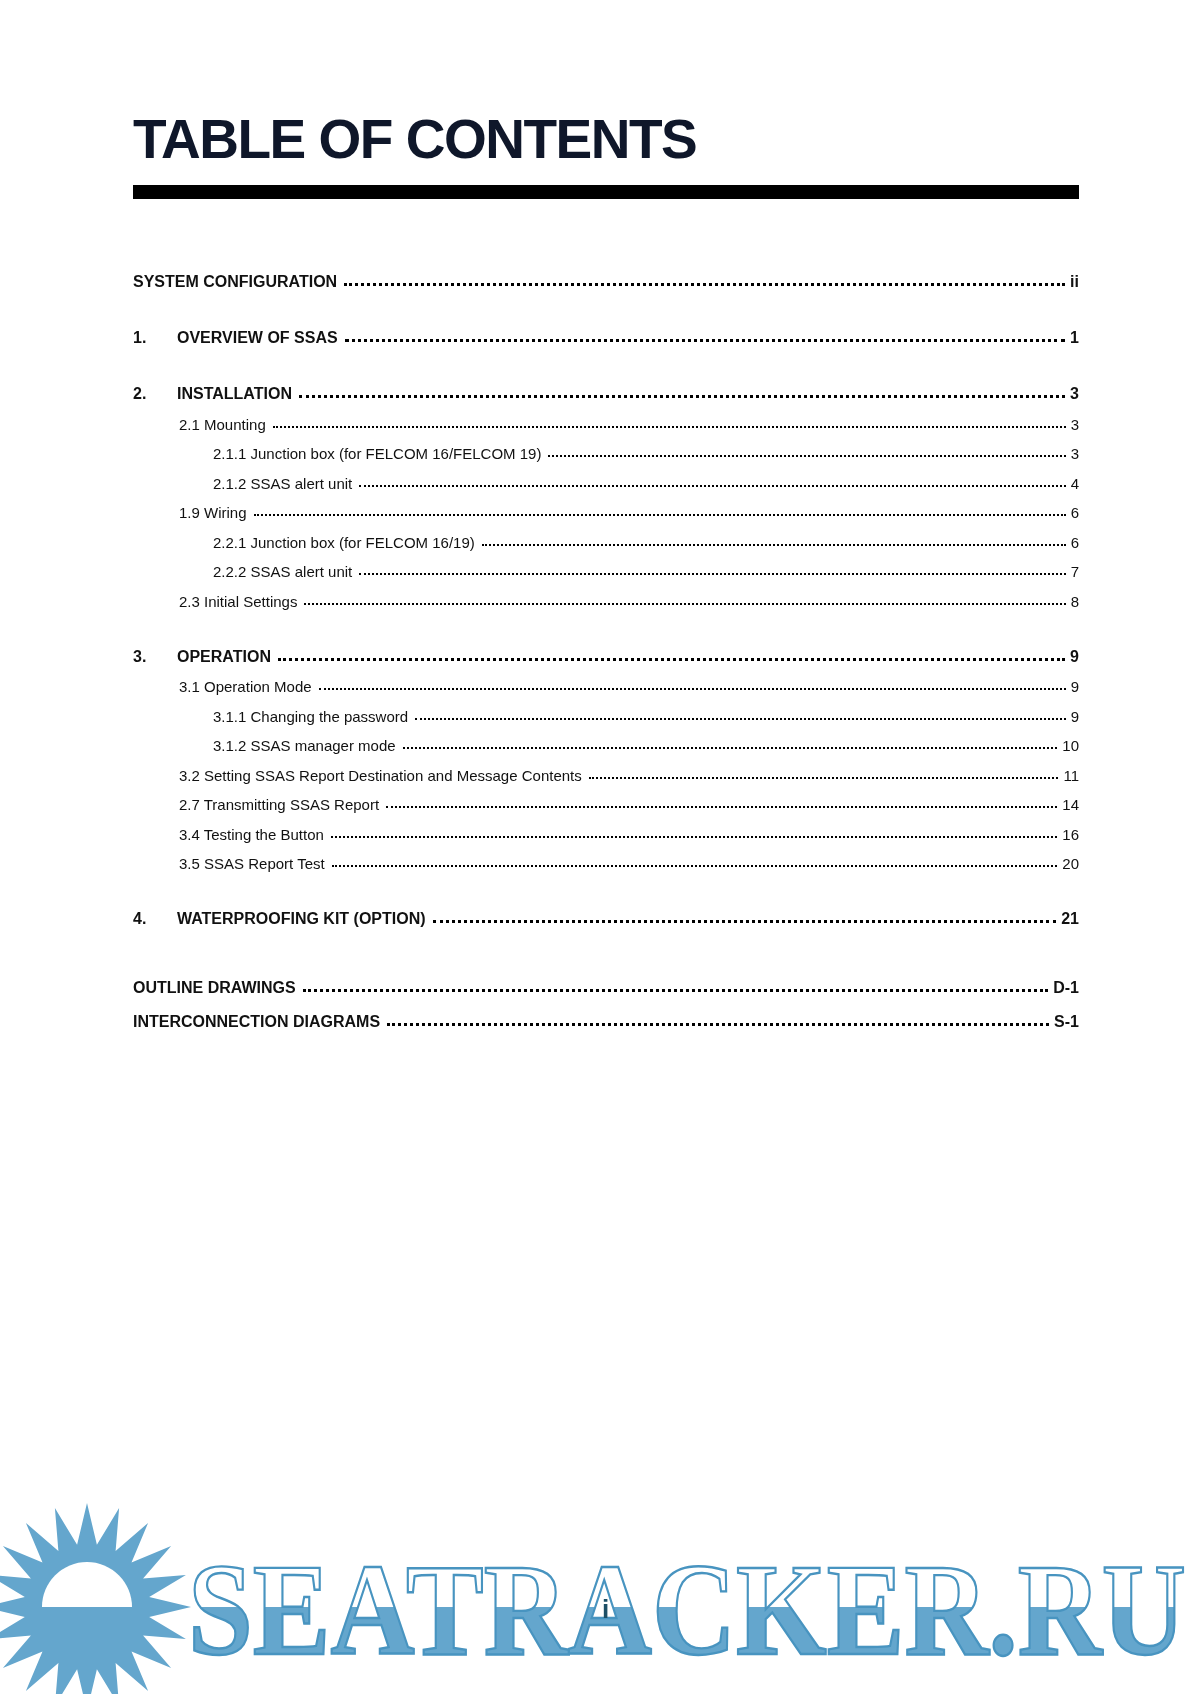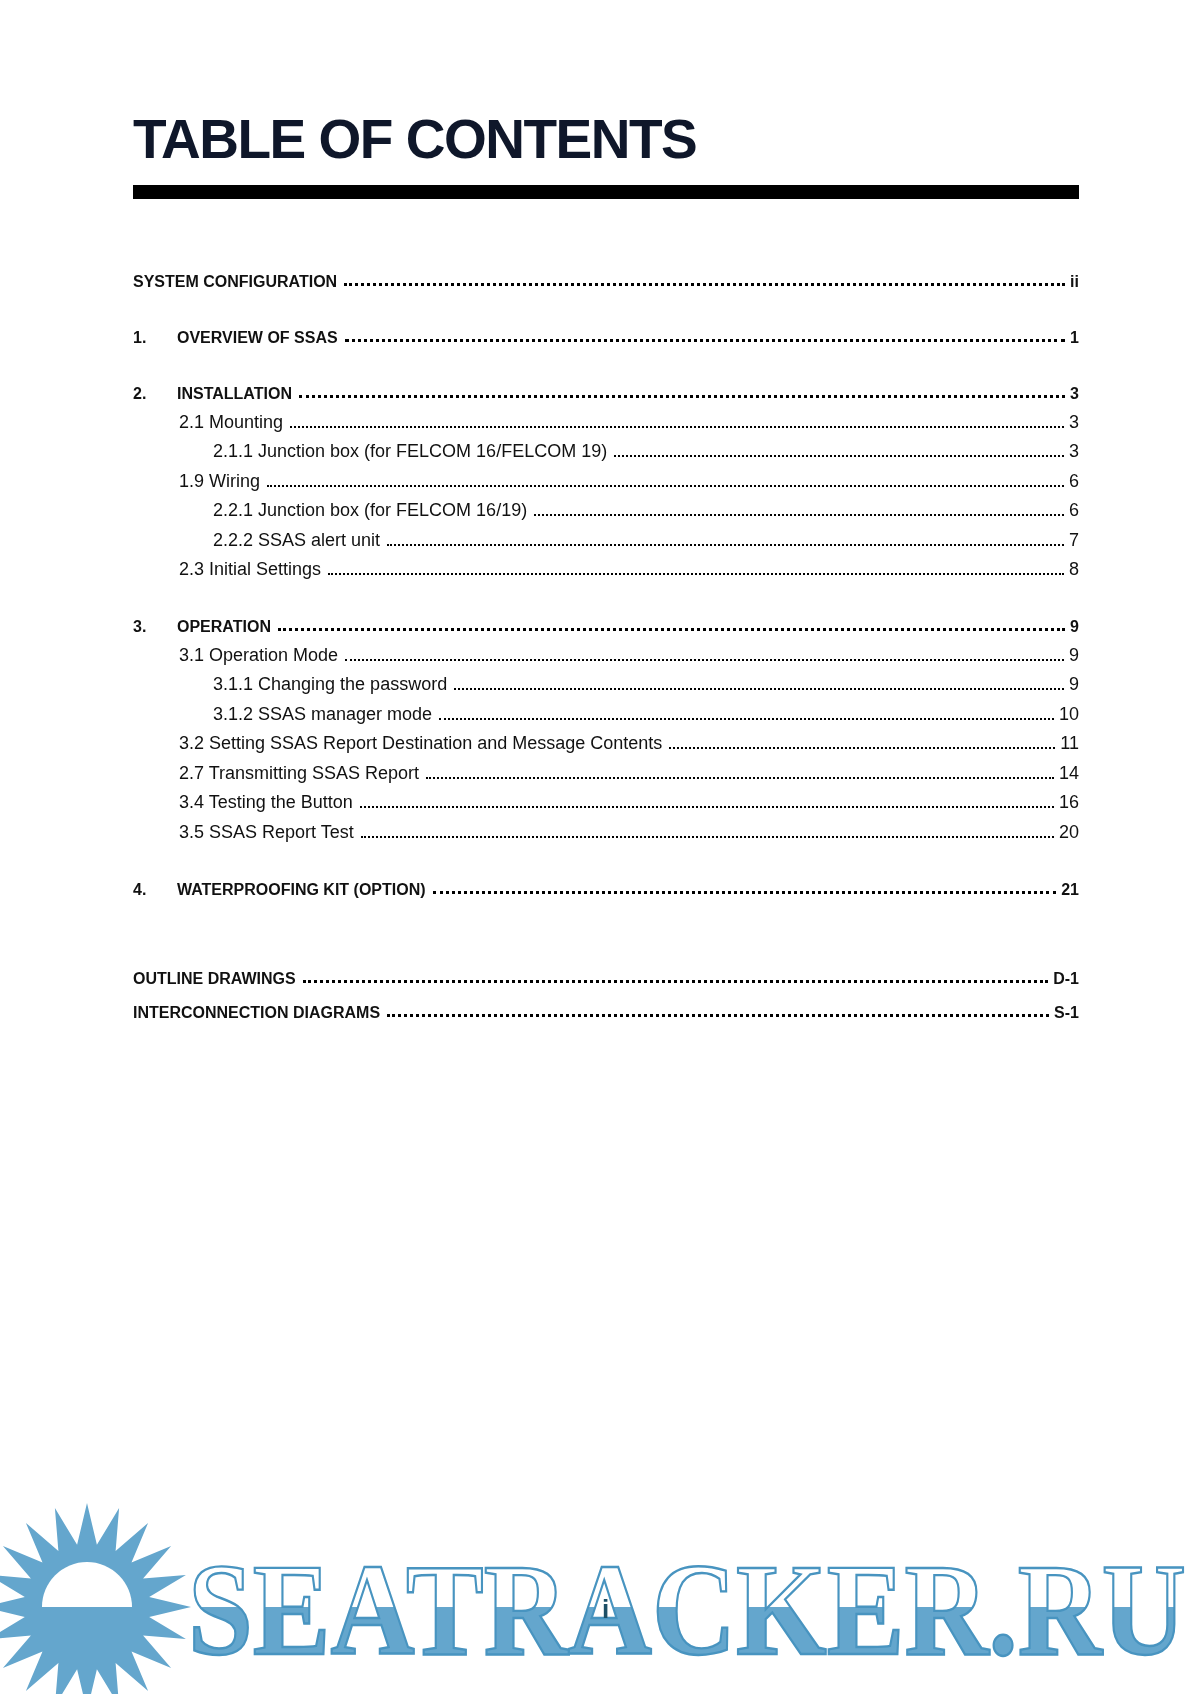--- a/index.html
+++ b/index.html
@@ -37,26 +37,26 @@
     align-items:flex-end;
     box-sizing:border-box;
   }
   .row.lv0{
     height:34px;
     font-size:16px;
     font-weight:bold;
   }
   .row.lv1,.row.lv2{
     height:29.5px;
-    font-size:18px;
+    font-size:15px;
   }
   .row.lv1{padding-left:46px;}
   .row.lv2{padding-left:80px;}
   .gap-chapter{margin-top:22px;}
-  .gap-large{margin-top:55px;}
+  .gap-large{margin-top:35px;}
   .num{
     display:inline-block;
     width:44px;
     flex:none;
   }
   .label{white-space:nowrap;flex:none;}
   .leader{
     flex:1;
     height:0;
     border-bottom:2.6px dotted #000;
@@ -112,20 +112,25 @@
         </div>
         <div class="row lv1">
           <span class="label">2.1 Mounting</span>
           <span class="leader"></span>
           <span class="pagenum">3</span>
         </div>
         <div class="row lv2">
           <span class="label">2.1.1 Junction box (for FELCOM 16/FELCOM 19)</span>
           <span class="leader"></span>
           <span class="pagenum">3</span>
+        </div>
+        <div class="row lv2">
+          <span class="label">2.1.2 SSAS alert unit</span>
+          <span class="leader"></span>
+          <span class="pagenum">4</span>
         </div>
         <div class="row lv1">
           <span class="label">1.9 Wiring</span>
           <span class="leader"></span>
           <span class="pagenum">6</span>
         </div>
         <div class="row lv2">
           <span class="label">2.2.1 Junction box (for FELCOM 16/19)</span>
           <span class="leader"></span>
           <span class="pagenum">6</span>

